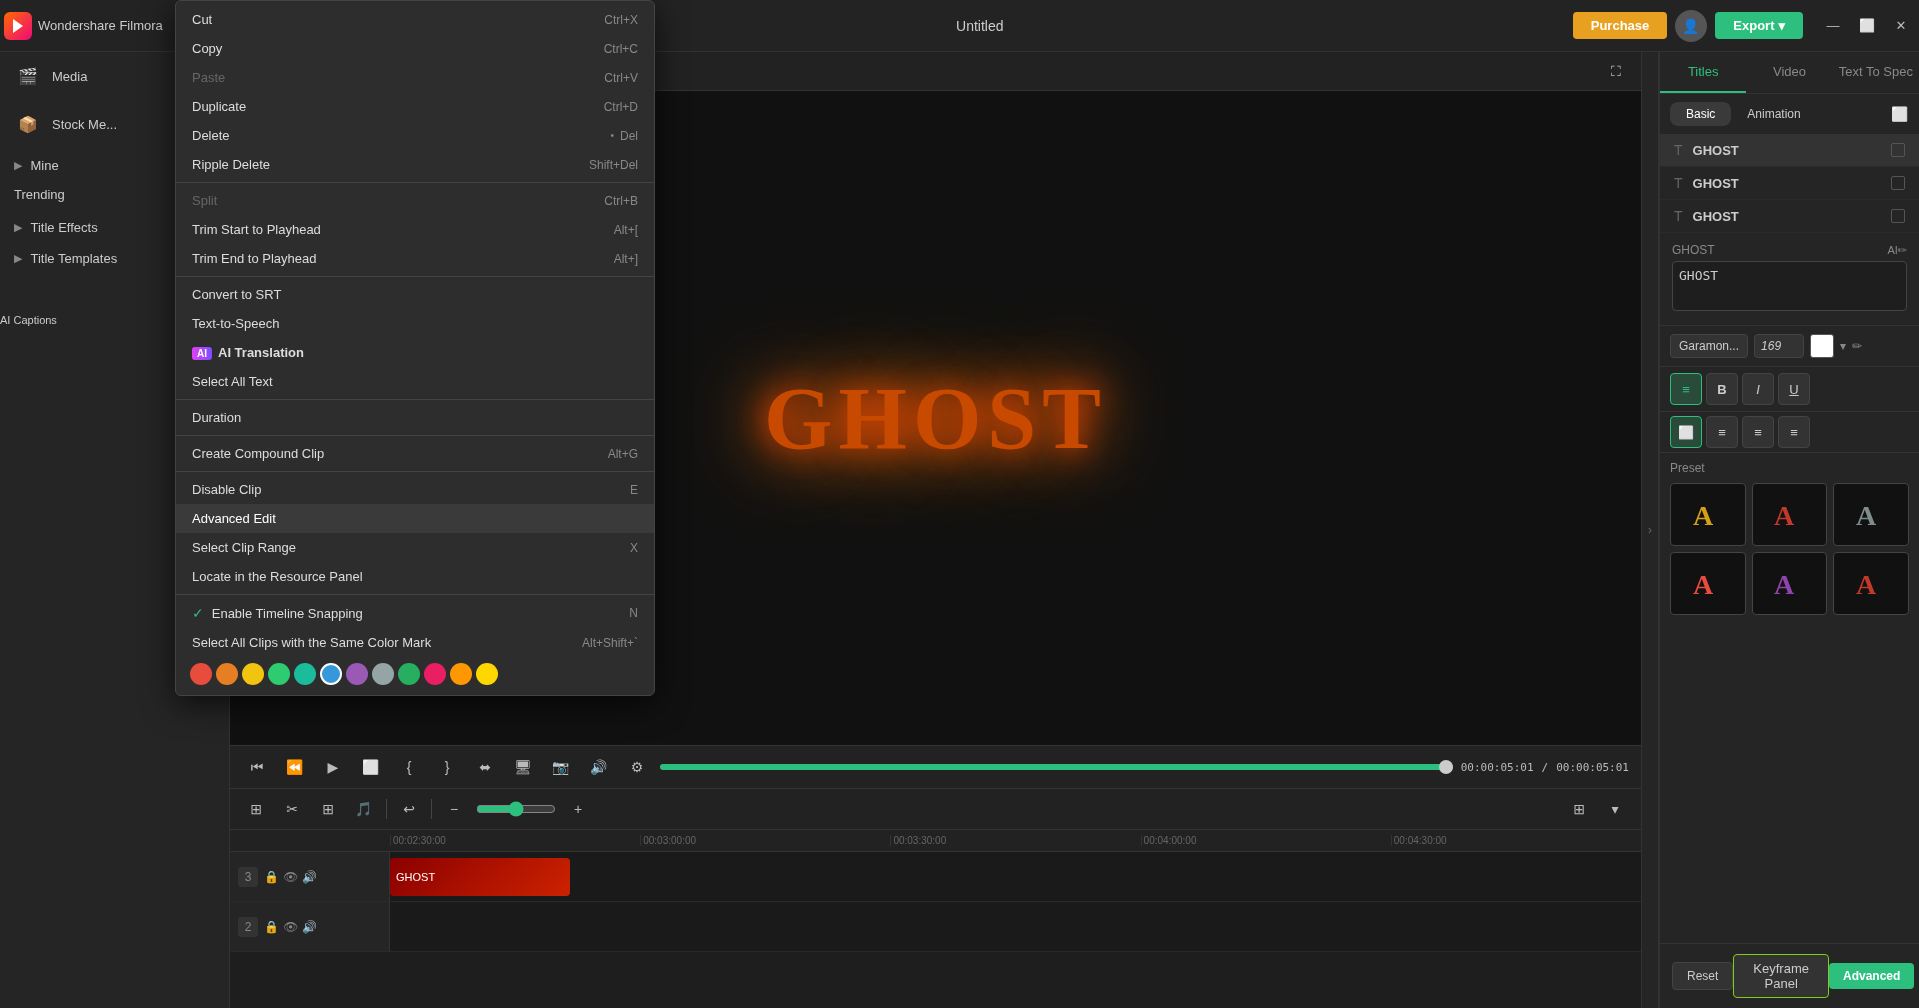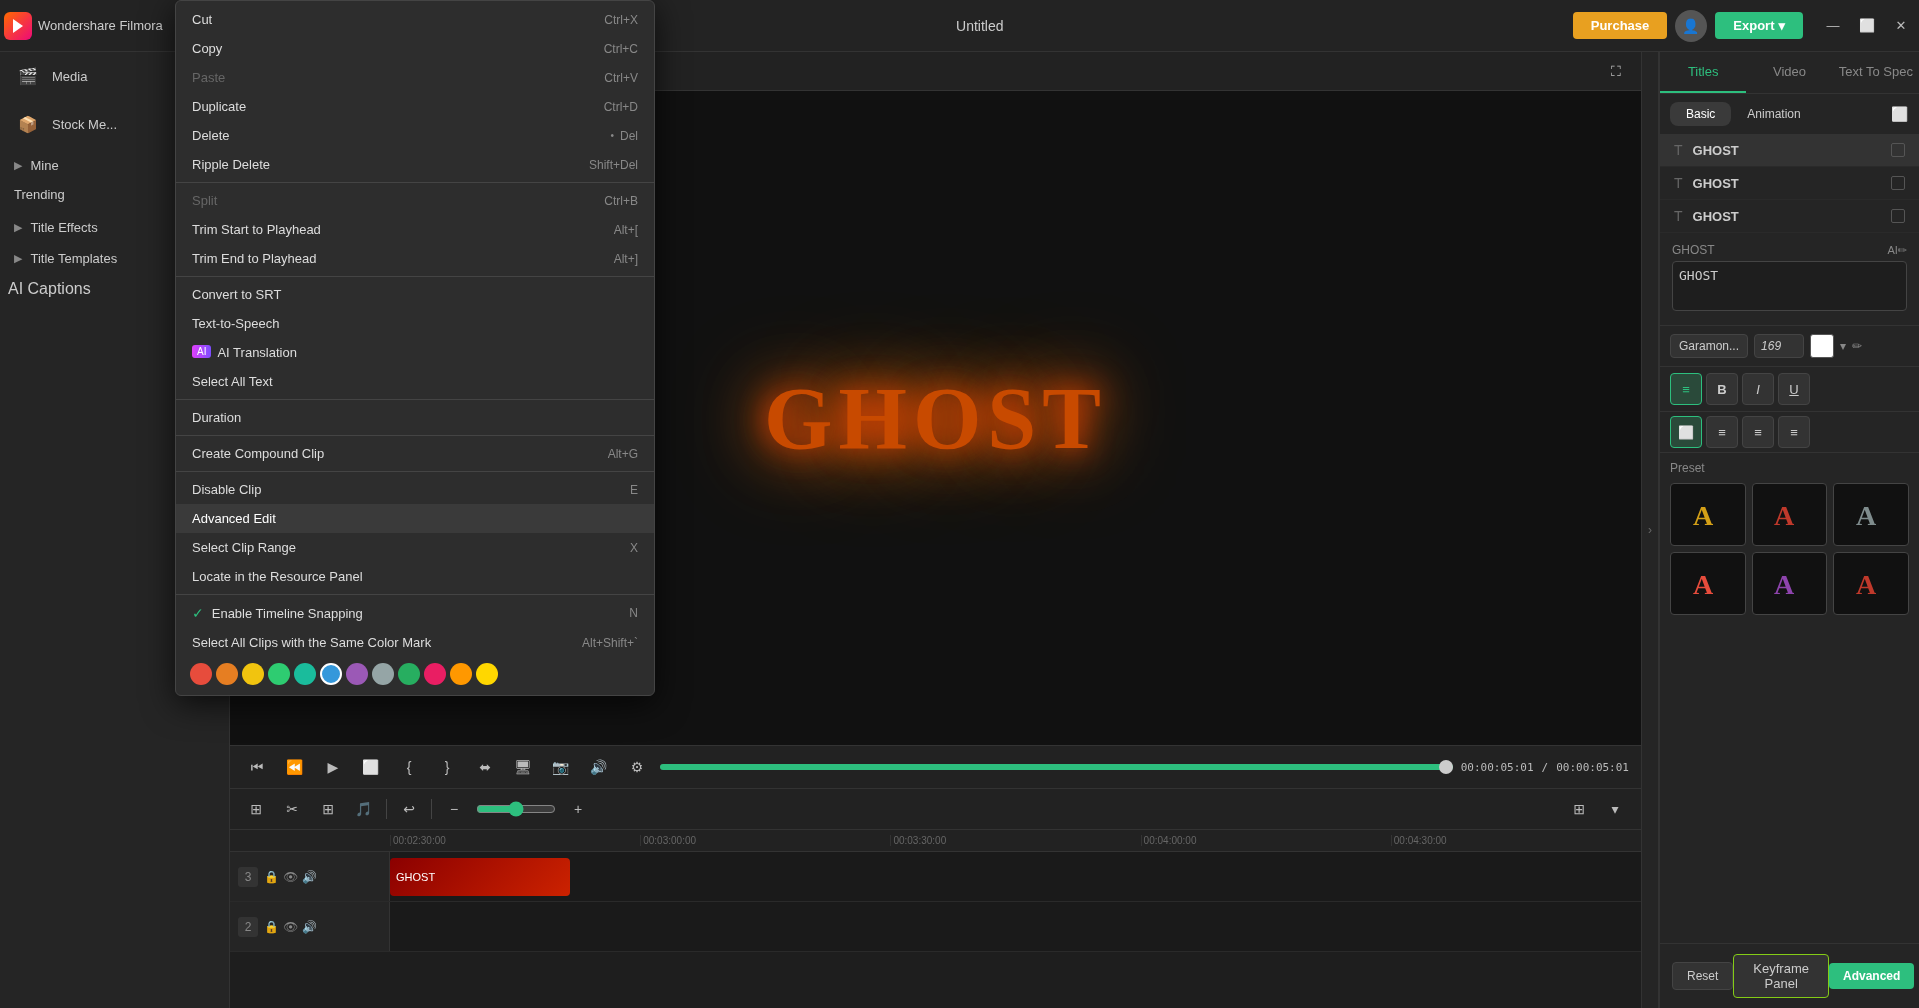--- a/index.html
+++ b/index.html
@@ -24,21 +24,21 @@
 
     
     #left-panel { width: 230px; background: #252525; border-right: 1px solid #333; display: flex; flex-direction: column; flex-shrink: 0; }
     .left-nav-item { display: flex; align-items: center; gap: 10px; padding: 10px 14px; cursor: pointer; font-size: 13px; color: #ccc; }
     .left-nav-item .nav-icon { width: 28px; height: 28px; display: flex; align-items: center; justify-content: center; font-size: 16px; }
     .left-nav-item .nav-label { font-size: 13px; }
     .left-section-header { display: flex; align-items: center; gap: 8px; padding: 10px 14px 6px 14px; cursor: pointer; }
     .left-section-header .arrow { font-size: 11px; color: #888; }
     .left-section-header .section-label { font-size: 13px; color: #ccc; font-weight: 500; }
     .section-trending { padding: 8px 14px 8px 14px; font-size: 13px; color: #ccc; cursor: pointer; }
-    .ai-captions { padding: 8px 8px; font-size: 16px; color: #ccc; cursor: pointer; }
+    .ai-captions { padding: 8px 0; font-size: 11px; color: #ccc; cursor: pointer; margin-top: 34px; }
 
     
     #center { flex: 1; display: flex; flex-direction: column; background: #1a1a1a; overflow: hidden; }
 
     
     #player-area { display: flex; flex-direction: column; flex: 1; min-height: 0; }
     #player-bar { display: flex; align-items: center; padding: 6px 12px; gap: 10px; background: #222; border-bottom: 1px solid #333; }
     #player-bar .player-label { font-size: 13px; color: #bbb; }
     #player-bar .quality-select { background: #333; border: 1px solid #444; color: #ccc; border-radius: 4px; padding: 3px 8px; font-size: 12px; display: flex; align-items: center; gap: 4px; cursor: pointer; }
     #player-bar .spacer { flex: 1; }
@@ -467,21 +467,21 @@
   <div class="ctx-separator"></div>
   <div class="ctx-item">
     <span>Convert to SRT</span>
     <span class="shortcut"></span>
   </div>
   <div class="ctx-item">
     <span>Text-to-Speech</span>
     <span class="shortcut"></span>
   </div>
   <div class="ctx-item">
-    <span style="display:flex; align-items:flex-start;">
+    <span style="display:flex; align-items:flex-end;font-weight:bold;">
       <span class="ai-badge">AI</span>
       <span>AI Translation</span>
     </span>
     <span class="shortcut"></span>
   </div>
   <div class="ctx-item">
     <span>Select All Text</span>
     <span class="shortcut"></span>
   </div>
   <div class="ctx-separator"></div>

